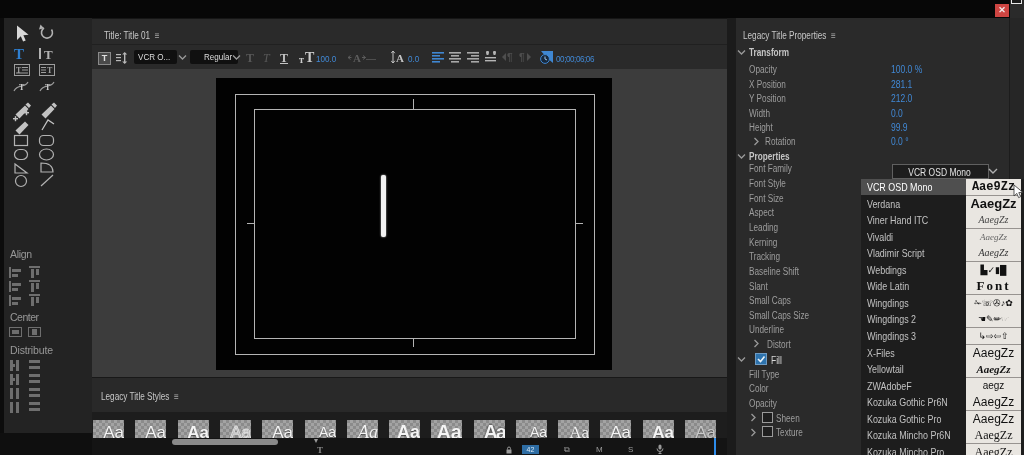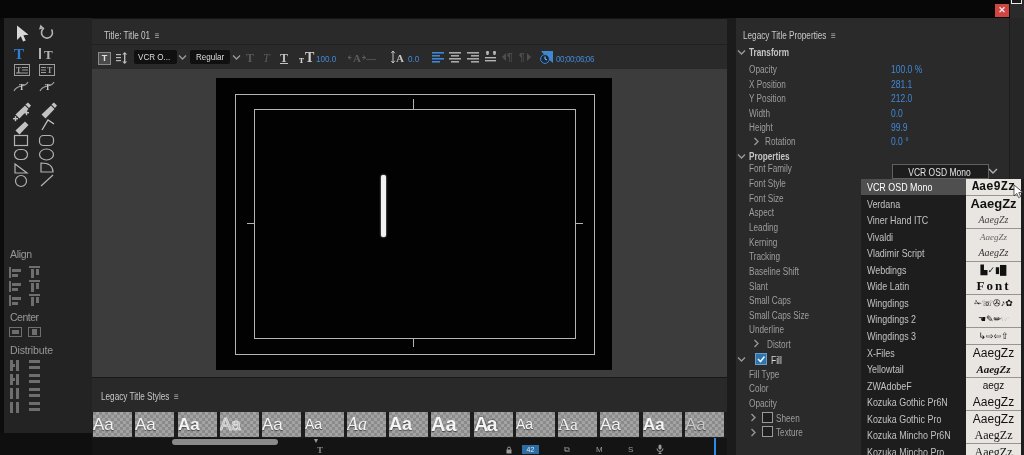--- a/index.html
+++ b/index.html
@@ -153,21 +153,21 @@
     <rect x="9" y="1" width="1.4" height="10" fill="#b9b9b9"></rect>
       <path d="M9.7 0 l2.5 2.5 h-5z" fill="#b9b9b9"></path>
       <path d="M9.7 12 l2.5 -2.5 h-5z" fill="#b9b9b9"></path>
   </svg>
 
   <div class="abs" style="left:42px;top:5px;width:39px;height:14px;background:#101010;border-radius:2px;color:#dcdcdc;line-height:14px;padding-left:4px;font-size:9.5px;"><span style="display:inline-block;transform:scaleX(0.85);transform-origin:0 50%;">VCR O...</span></div>
   <svg class="abs" style="left:86px;top:9px;" width="10" height="8">
       <path d="M1 1.5 L4.5 5 L8 1.5" stroke="#9a9a9a" stroke-width="1.3" fill="none"></path>
     </svg>
 
-  <div class="abs" style="left:98px;top:5px;width:34px;height:14px;background:#101010;border-radius:2px;color:#dcdcdc;line-height:14px;padding-left:6px;font-size:9.5px;"><span style="display:inline-block;transform:scaleX(0.85);transform-origin:0 50%;">Regular</span></div>
+  <div class="abs" style="left:98px;top:5px;width:34px;height:14px;background:#101010;border-radius:2px;color:#dcdcdc;line-height:14px;padding-left:14px;font-size:9.5px;"><span style="display:inline-block;transform:scaleX(0.85);transform-origin:0 50%;">Regular</span></div>
   <svg class="abs" style="left:140px;top:9px;" width="10" height="8">
       <path d="M1 1.5 L4.5 5 L8 1.5" stroke="#9a9a9a" stroke-width="1.3" fill="none"></path>
     </svg>
 
   <div class="abs" style="left:154px;top:6px;color:#585858;font-size:12px;font-weight:bold;font-family:'Liberation Serif',serif;">T</div>
   <div class="abs" style="left:171px;top:6px;color:#585858;font-size:12px;font-style:italic;font-family:'Liberation Serif',serif;">T</div>
 
   <div class="abs" style="left:188px;top:6px;color:#c4c4c4;font-size:12px;font-weight:bold;text-decoration:underline;font-family:'Liberation Serif',serif;">T</div>
 
   <div class="abs" style="left:207px;top:9px;color:#cdcdcd;font-size:10px;font-weight:bold;font-family:'Liberation Serif',serif;">т</div>
@@ -249,21 +249,21 @@
 <div class="abs" style="left:247px;top:223px;width:8px;height:1px;background:#b4b4b4;"></div>
 <div class="abs" style="left:575px;top:223px;width:8px;height:1px;background:#b4b4b4;"></div>
 
 <div class="abs" style="left:381px;top:175px;width:5px;height:62px;background:#f2f2f2;border-radius:2px;box-shadow:0 0 2px #cfcfcf;"></div>
 
 <div class="abs" style="left:92px;top:377px;width:636px;height:35px;background:#292929;border-top:1px solid #181818;"></div>
 <div class="abs" style="left:101px;top:391px;font-size:10px;color:#c8c8c8;transform:scaleX(0.82);transform-origin:0 50%;white-space:nowrap;">Legacy Title Styles&nbsp;&nbsp;<span style="color:#a5a5a5;">≡</span></div>
 
 <div id="swatches" class="abs" style="left:92px;top:412px;width:636px;height:26px;background:#1d1d1d;">
   <style>
-    .sw{position:absolute;top:0;width:39px;height:25px;text-align:left;color:#f4f4f4;
+    .sw{position:absolute;top:8px;width:31px;height:25px;text-align:right;color:#f4f4f4;
         background:repeating-conic-gradient(#a3a3a3 0% 25%, #8b8b8b 0% 50%) 0 0/6px 6px;
         text-shadow:0 1px 1px rgba(0,0,0,0.55);line-height:25px;overflow:hidden;}
   </style>
   <div class="sw" style="left:1px;font-size:17px;">Aa</div>
   <div class="sw" style="left:43px;font-size:17px;">Aa</div>
   <div class="sw" style="left:86px;font-size:17px;font-weight:bold;">Aa</div>
   <div class="sw" style="left:128px;font-size:17px;color:transparent;-webkit-text-stroke:1px #dcdcdc;text-shadow:none;">Aa</div>
   <div class="sw" style="left:170px;font-size:17px;">Aa</div>
   <div class="sw" style="left:213px;font-size:14px;">Aa</div>
   <div class="sw" style="left:255px;font-size:18px;font-style:italic;font-family:'Liberation Serif',serif;">Aa</div>

